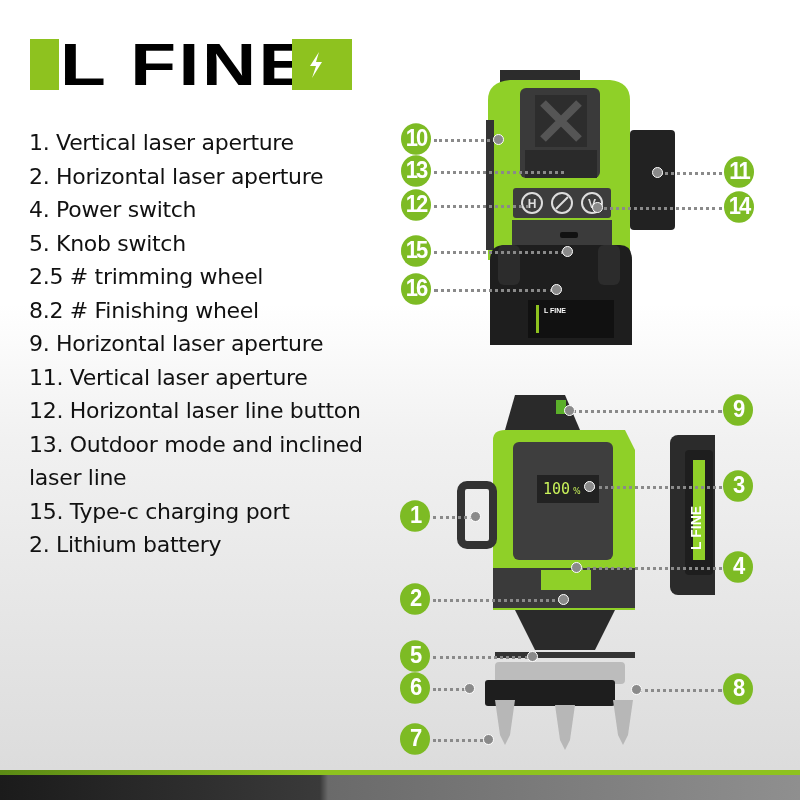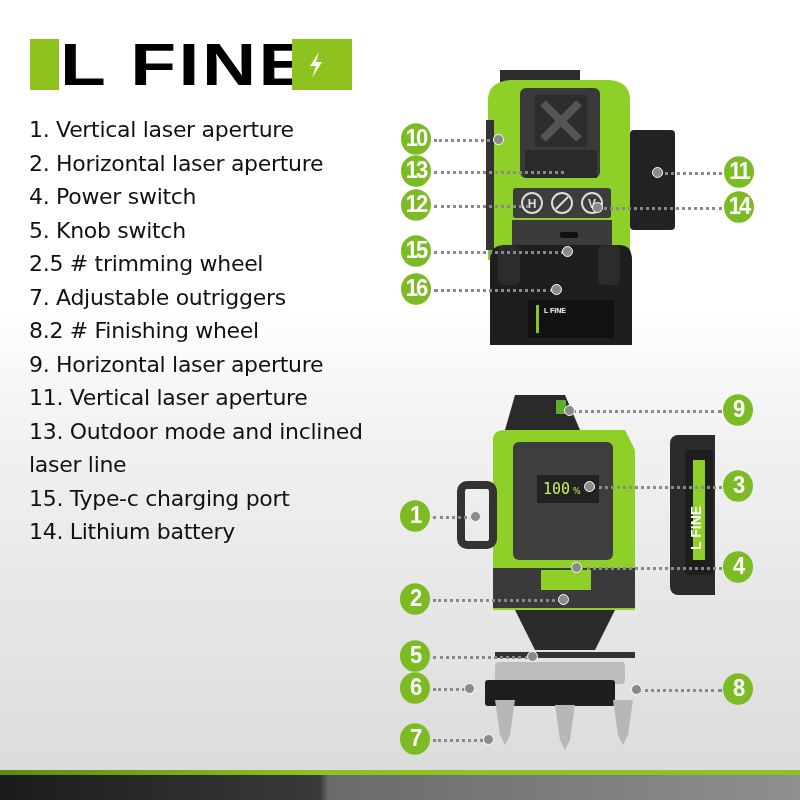--- a/index.html
+++ b/index.html
@@ -11,21 +11,21 @@
   .logo { position: absolute; left: 30px; top: 39px; width: 322px; height: 51px; }
   .logo .lbar { position: absolute; left: 0; top: 0; width: 29px; height: 51px; background: #8ec21f; }
   .logo .word {
     position: absolute; left: 30px; top: -4px; height: 59px;
     font-family: "Liberation Sans", sans-serif; font-weight: 900; font-size: 60px; line-height: 59px;
     color: #000; letter-spacing: 2px; transform: scaleX(1.25); transform-origin: left center;
   }
   .logo .gbox { position: absolute; left: 262px; top: 0; width: 60px; height: 51px; background: #8ec21f; }
   .logo .bolt { position: absolute; left: 14px; top: 12px; width: 20px; height: 28px; }
 
-  .legend { position: absolute; left: 29px; top: 113px; width: 345px; margin: 0; padding: 0; list-style: none; }
+  .legend { position: absolute; left: 29px; top: 126px; width: 345px; margin: 0; padding: 0; list-style: none; }
   .legend li {
     font-family: "DejaVu Sans", sans-serif; font-size: 22px; line-height: 33.5px;
     color: #111; white-space: normal; letter-spacing: -0.3px;
   }
 
   .device { position: absolute; }
   .badge {
     position: absolute; width: 30px; height: 30px; border-radius: 50%;
     background: #7dbb24; color: #fff; font-family: "Liberation Sans", sans-serif;
     font-weight: 900; font-size: 22px; line-height: 30px; text-align: center;
@@ -51,27 +51,27 @@
     </svg>
   </div>
 </div>
 
 <ul class="legend">
   <li>1. Vertical laser aperture</li>
   <li>2. Horizontal laser aperture</li>
   <li>4. Power switch</li>
   <li>5. Knob switch</li>
   <li>2.5 # trimming wheel</li>
-  <li>7. Adjustable outriggers</li>
   <li>8.2 # Finishing wheel</li>
   <li>9. Horizontal laser aperture</li>
   <li>11. Vertical laser aperture</li>
+  <li>12. Horizontal laser line button</li>
   <li>13. Outdoor mode and inclined laser line</li>
   <li>15. Type-c charging port</li>
-  <li>14. Lithium battery</li>
+  <li>2. Lithium battery</li>
 </ul>
 
 <svg class="device" style="left:480px;top:60px" width="200" height="290" viewBox="0 0 200 290">
   <rect x="20" y="10" width="80" height="18" fill="#2c2c2c"></rect>
   <path d="M8 40 Q8 22 30 20 L130 20 Q150 22 150 40 L150 200 L8 200 Z" fill="#8fd028"></path>
   <rect x="6" y="60" width="8" height="130" fill="#333"></rect>
   <rect x="40" y="28" width="80" height="90" rx="6" fill="#3a3a3a"></rect>
   <rect x="55" y="35" width="52" height="52" fill="#2d2d2d"></rect>
   <path d="M63 43 L99 79 M99 43 L63 79" stroke="#555" stroke-width="8"></path>
   <rect x="45" y="90" width="72" height="28" fill="#2a2a2a"></rect>

